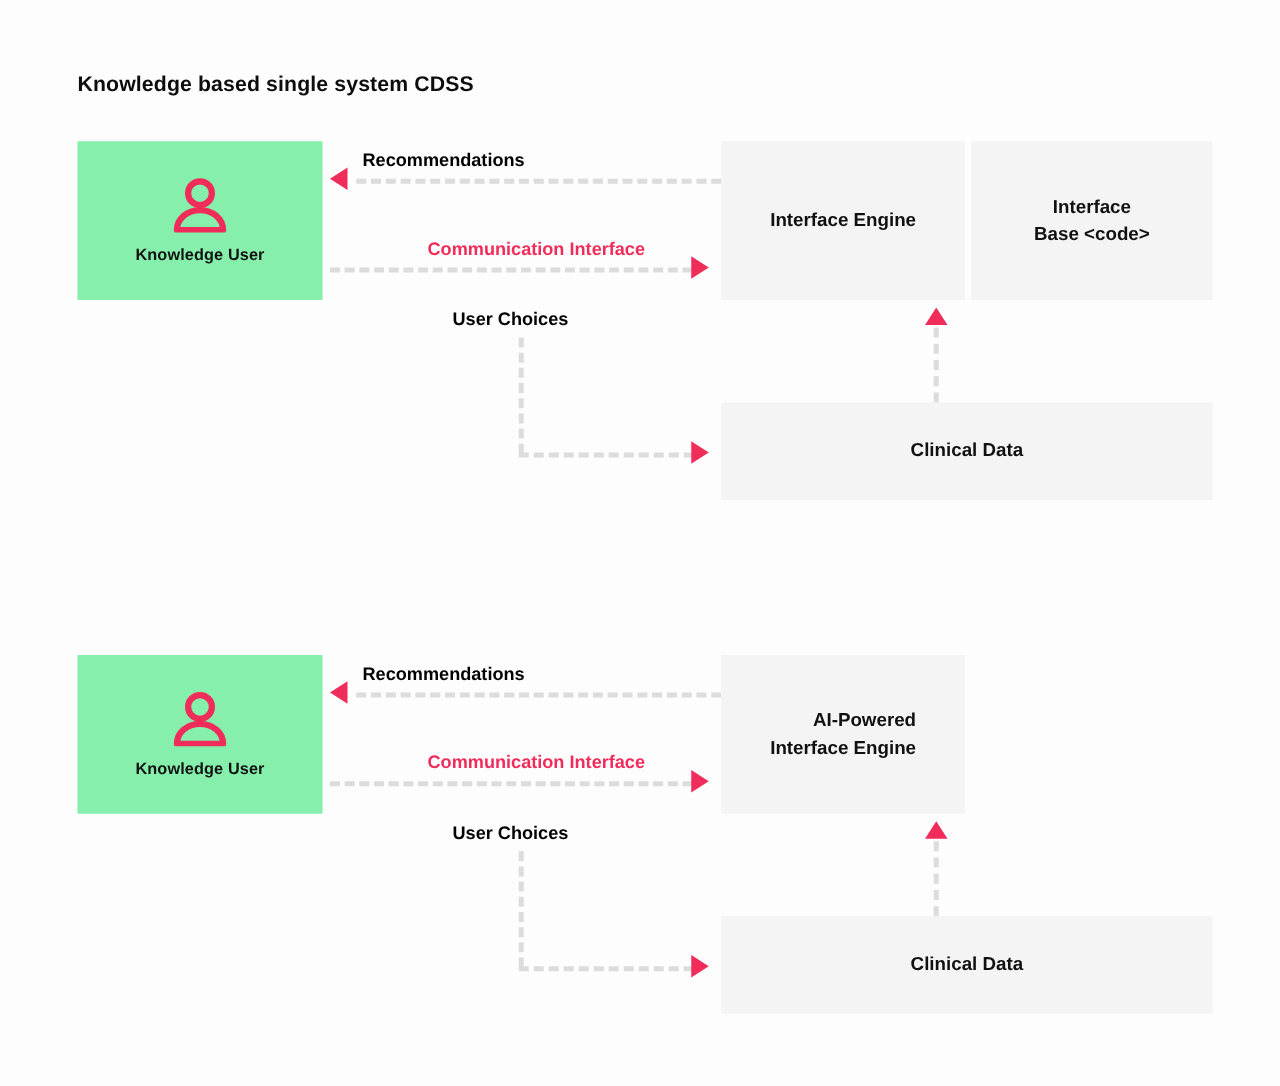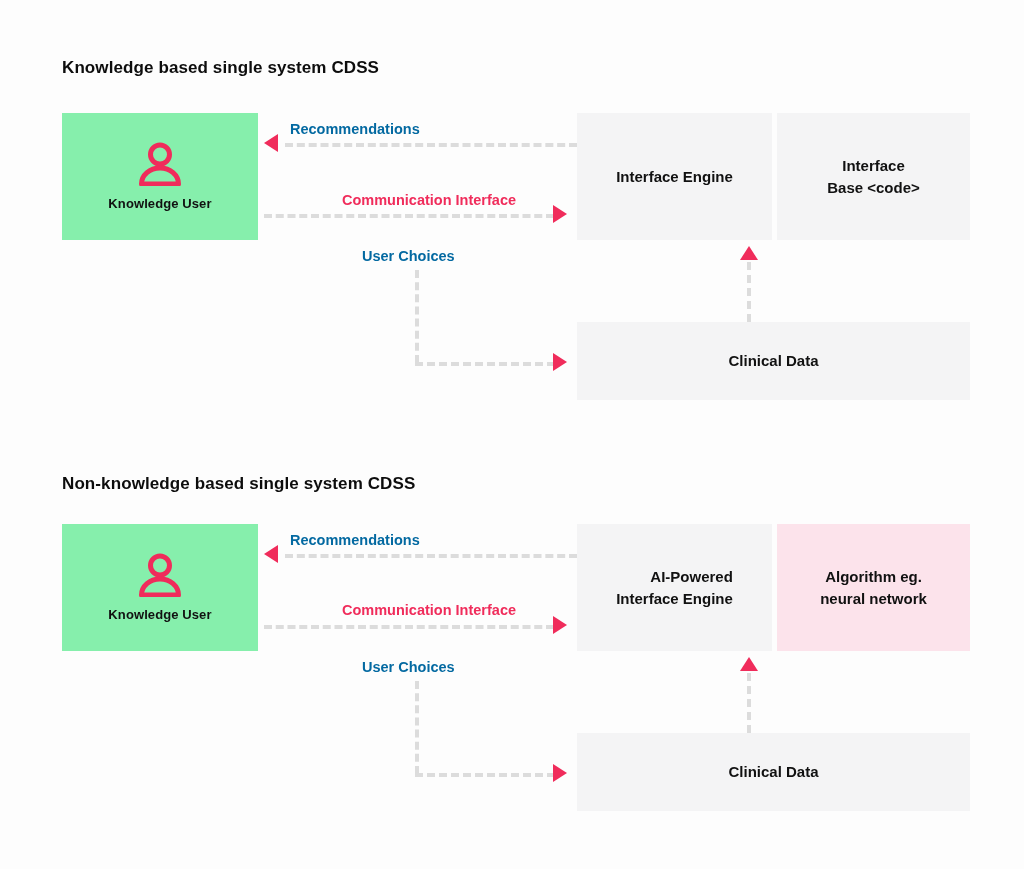--- a/index.html
+++ b/index.html
@@ -68,21 +68,21 @@
     color: #111111;
     letter-spacing: 0.1px;
   }
 
   
   .edge-label {
     position: absolute;
     font-size: 14.5px;
     font-weight: 600;
     white-space: nowrap;
-    color: #0369a1;
+    color: #000000;
   }
   .edge-label.accent { color: #f02c5b; }
 
   
   .dash-h {
     position: absolute;
     height: 0;
     border-top: 4px dashed #dcdcdc;
   }
   .dash-v {
@@ -152,21 +152,20 @@
 
   <div class="edge-label" style="left:362px; top:248px;">User Choices</div>
   <div class="dash-v" style="left:415px; top:270px; height:93px;"></div>
   <div class="dash-h" style="left:415px; top:362px; width:140px;"></div>
   <div class="arrow right" style="left:553px; top:353px;"></div>
 
   <div class="box gray" style="left:577px; top:322px; width:393px; height:78px;">
     <span class="box-text">Clinical Data</span>
   </div>
 
-  <div class="section-title" style="left:62px; top:474px;">Non-knowledge based single system CDSS</div>
 
   <div class="user-box" style="left:62px; top:524px; width:196px; height:127px;">
     <svg class="user-icon" viewBox="0 0 46 44">
       <circle cx="23" cy="12.5" r="9.5" fill="none" stroke="#f02c5b" stroke-width="5"></circle>
       <path d="M4.5 42 A18.5 16 0 0 1 41.5 42 Z" fill="none" stroke="#f02c5b" stroke-width="5" stroke-linejoin="round"></path>
     </svg>
     <span class="user-label">Knowledge User</span>
   </div>
 
   <div class="edge-label" style="left:290px; top:532px;">Recommendations</div>
@@ -177,26 +176,20 @@
   <div class="dash-h" style="left:264px; top:625px; width:290px;"></div>
   <div class="arrow right" style="left:553px; top:616px;"></div>
 
   <div class="box gray" style="left:577px; top:524px; width:195px; height:127px;text-align:right;">
     <div>
       <span class="box-text">AI-Powered</span>
       <span class="box-text">Interface Engine</span>
     </div>
   </div>
 
-  <div class="box pink" style="left:777px; top:524px; width:193px; height:127px;">
-    <div>
-      <span class="box-text">Algorithm eg.</span>
-      <span class="box-text">neural network</span>
-    </div>
-  </div>
 
   <div class="dash-v" style="left:747px; top:673px; height:60px;"></div>
   <div class="arrow up" style="left:740px; top:657px;"></div>
 
   <div class="edge-label" style="left:362px; top:659px;">User Choices</div>
   <div class="dash-v" style="left:415px; top:681px; height:93px;"></div>
   <div class="dash-h" style="left:415px; top:773px; width:140px;"></div>
   <div class="arrow right" style="left:553px; top:764px;"></div>
 
   <div class="box gray" style="left:577px; top:733px; width:393px; height:78px;">

